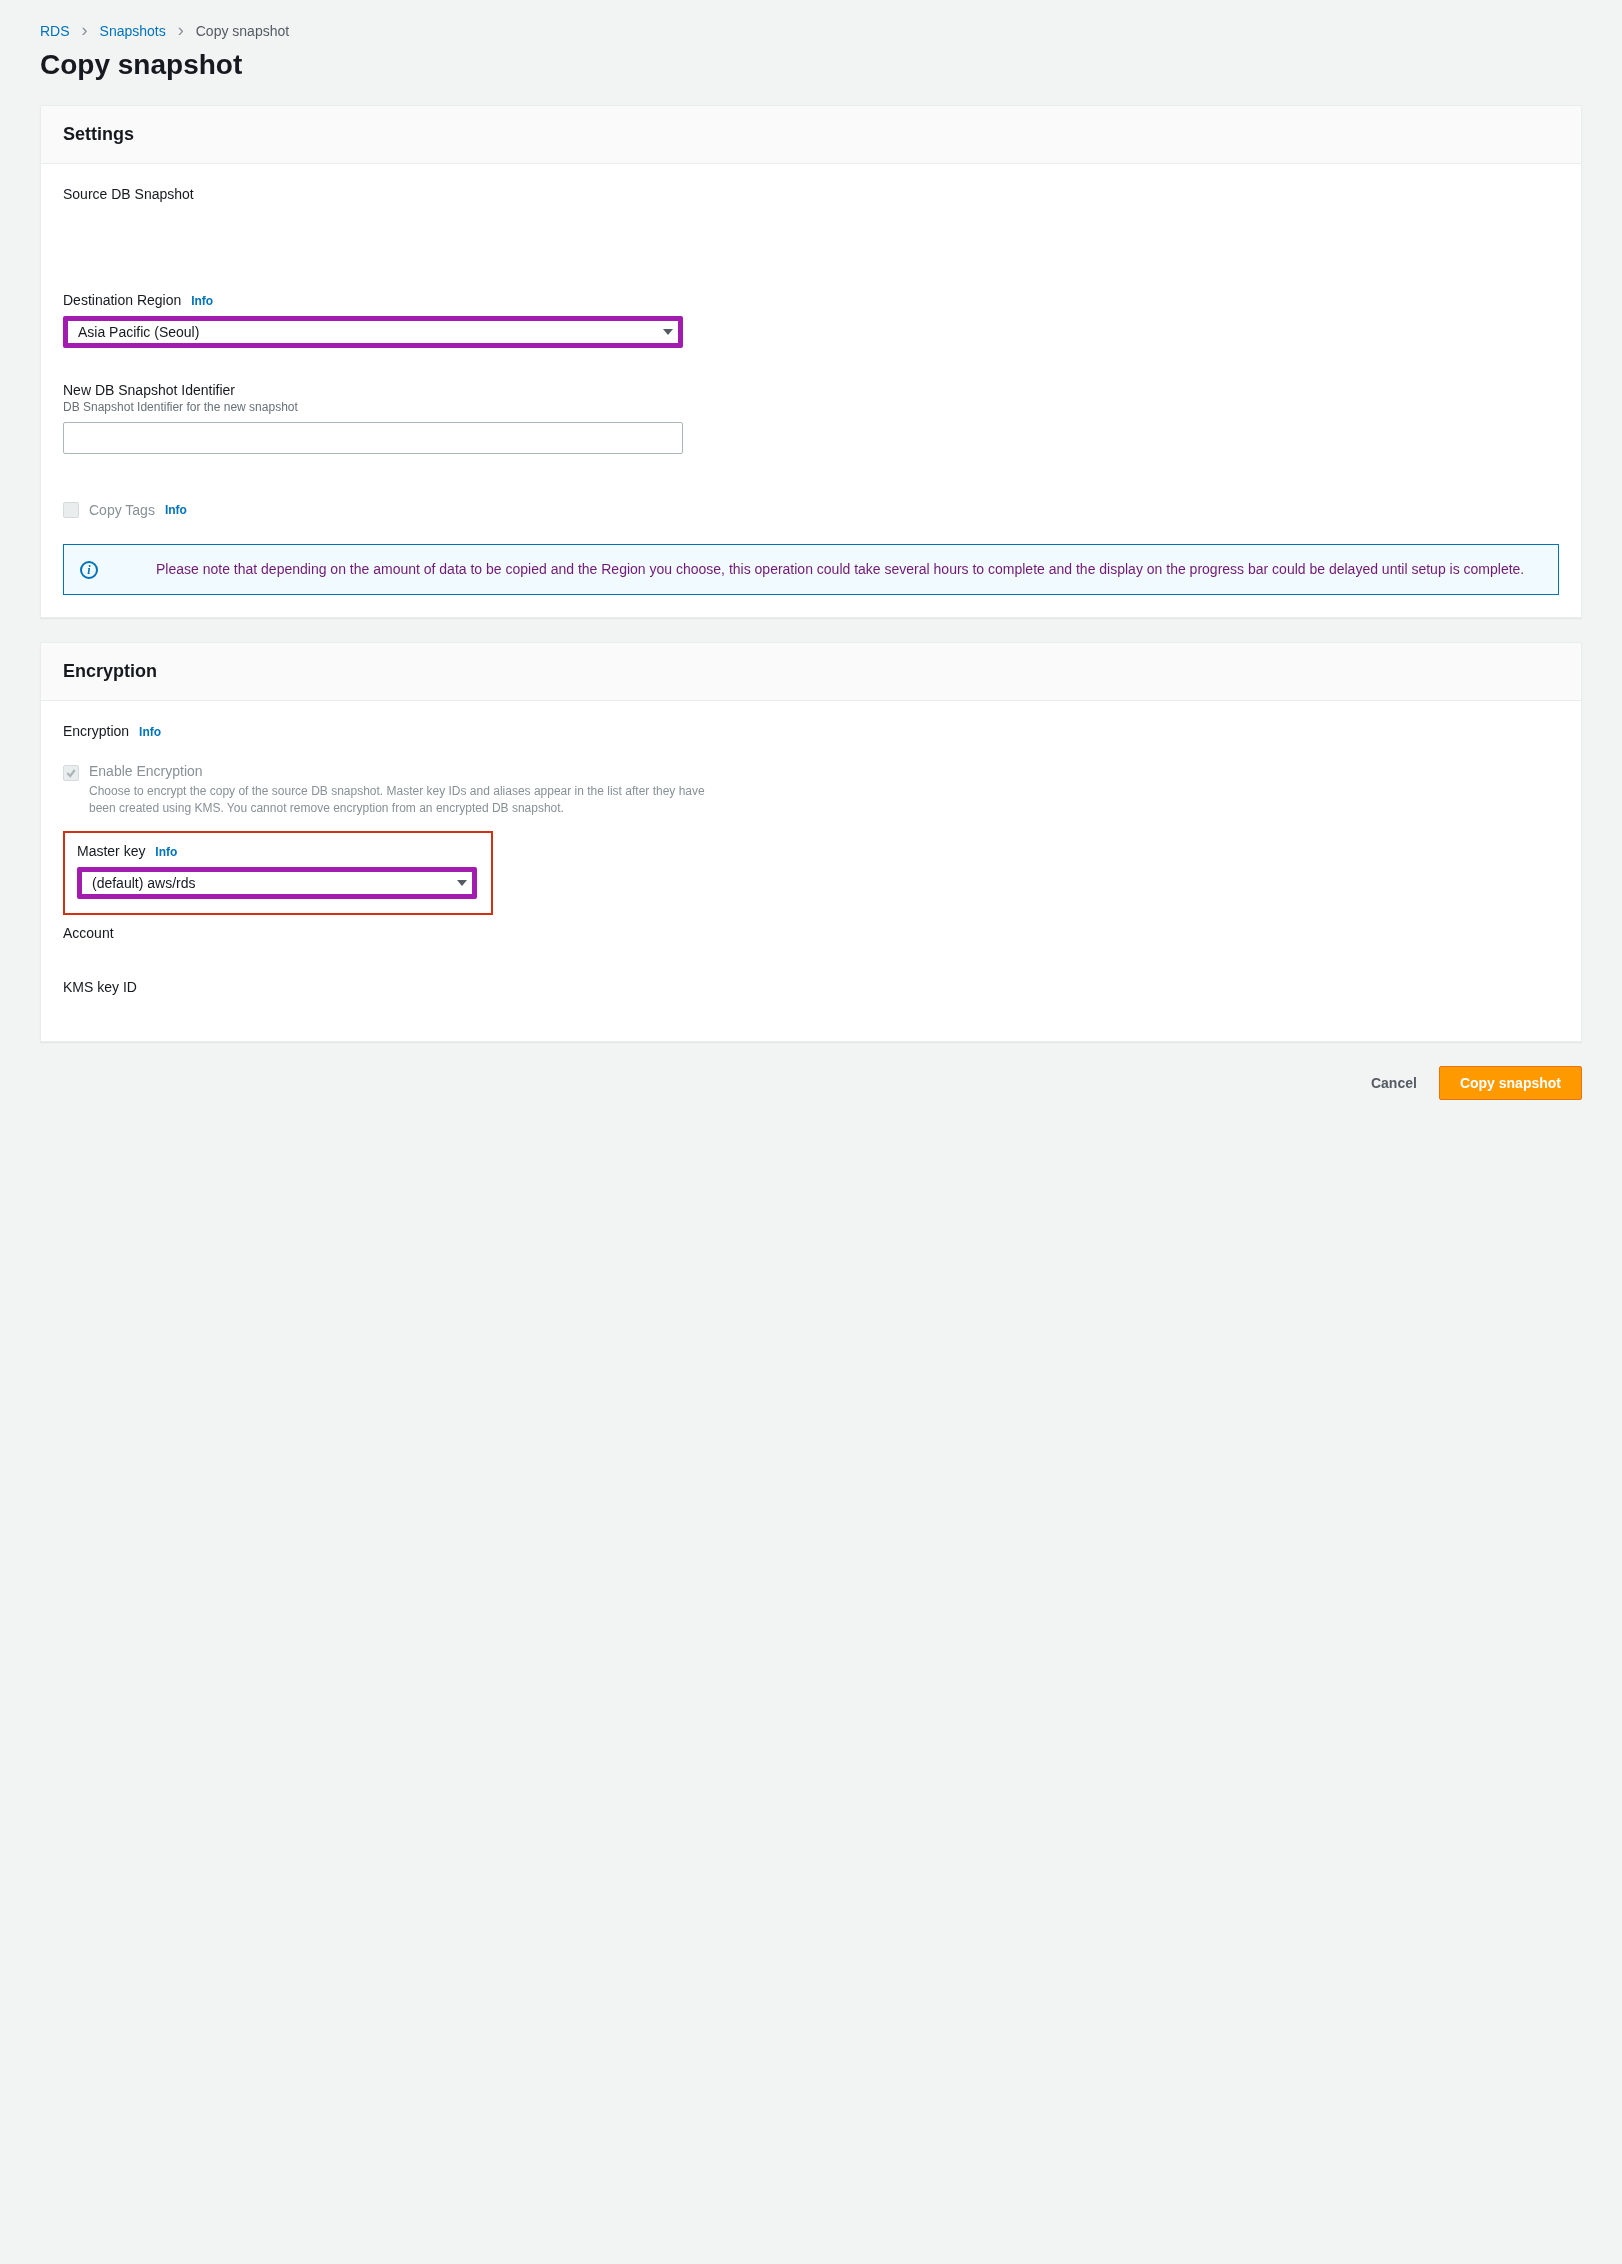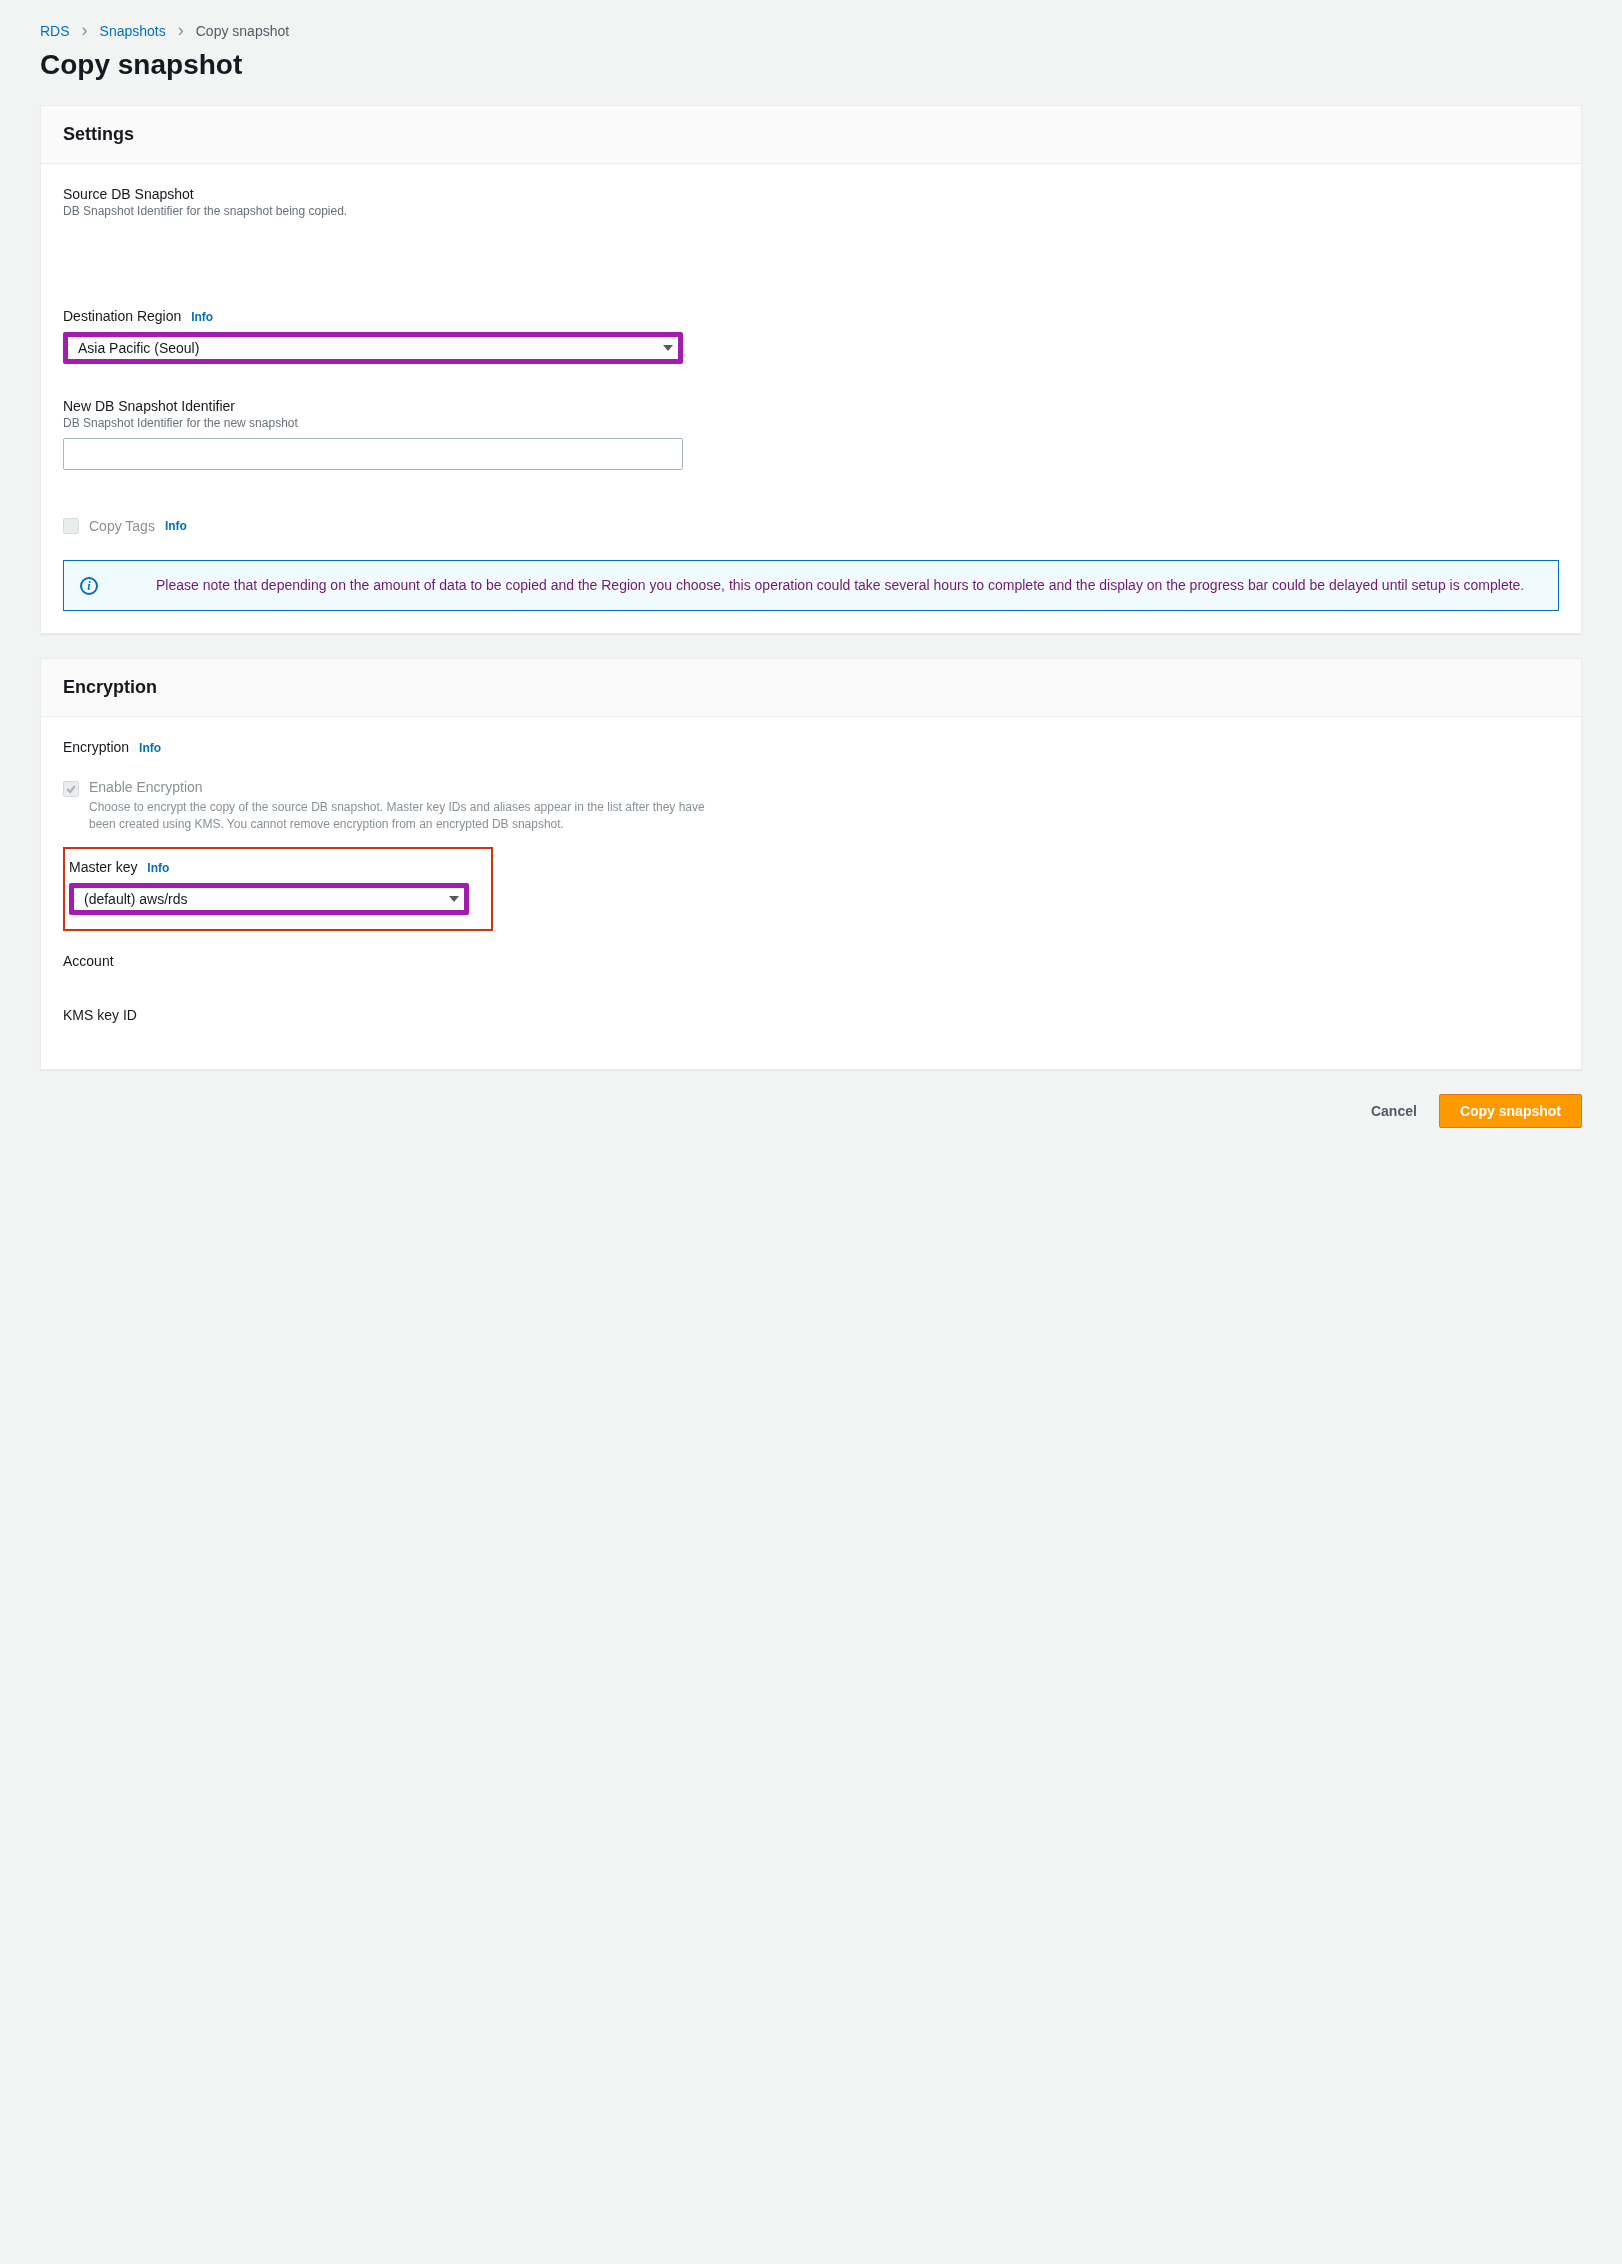--- a/index.html
+++ b/index.html
@@ -141,23 +141,23 @@
     color: #879196;
     margin-top: 4px;
     line-height: 1.4;
     max-width: 640px;
   }
   .enc-block { display:flex; gap:10px; align-items:flex-start; margin-bottom: 14px; margin-top: 24px;}
   .enc-block .cbx { margin-top:2px; }
   .enc-block .cbx-label { color:#879196; }
   .highlight-box {
     border: 2px solid #d13212;
-    padding: 10px 12px 14px 4px;
+    padding: 10px 12px 14px 12px;
     width: 430px;
-    margin-bottom: 22px;
+    margin-bottom: 10px;
   }
   .action-row {
     display:flex;
     justify-content:flex-end;
     gap: 18px;
     align-items:center;
     margin-top: 8px;
   }
   .btn-cancel {
     background:none; border:none; color:#545b64; font-weight:700; font-size:14px; cursor:pointer; padding:8px 4px;
@@ -182,21 +182,20 @@
 <h1 class="page-title">Copy snapshot</h1>
 
 <div class="panel">
   <div class="panel-header">
     <h2>Settings</h2>
   </div>
   <div class="panel-body">
 
     <div class="field" style="margin-bottom:90px;">
       <div class="field-label">Source DB Snapshot</div>
-      <div class="field-sublabel">DB Snapshot Identifier for the snapshot being copied.</div>
     </div>
 
     <div class="field">
       <span class="field-label">Destination Region</span>
       <a href="#" class="info-link">Info</a>
       <div class="select-wrap">
         <div class="select-box">
           <span>Asia Pacific (Seoul)</span>
         </div>
         <div class="select-caret"></div>

